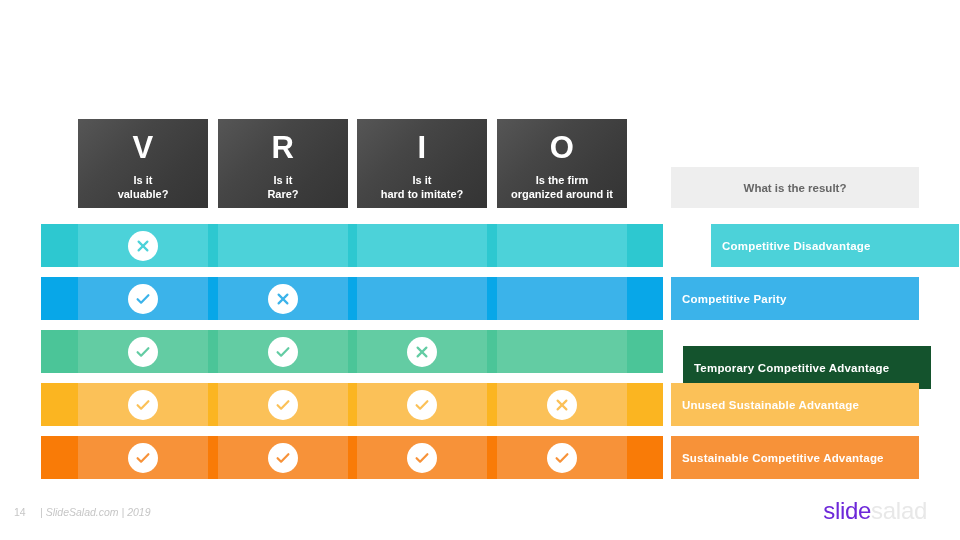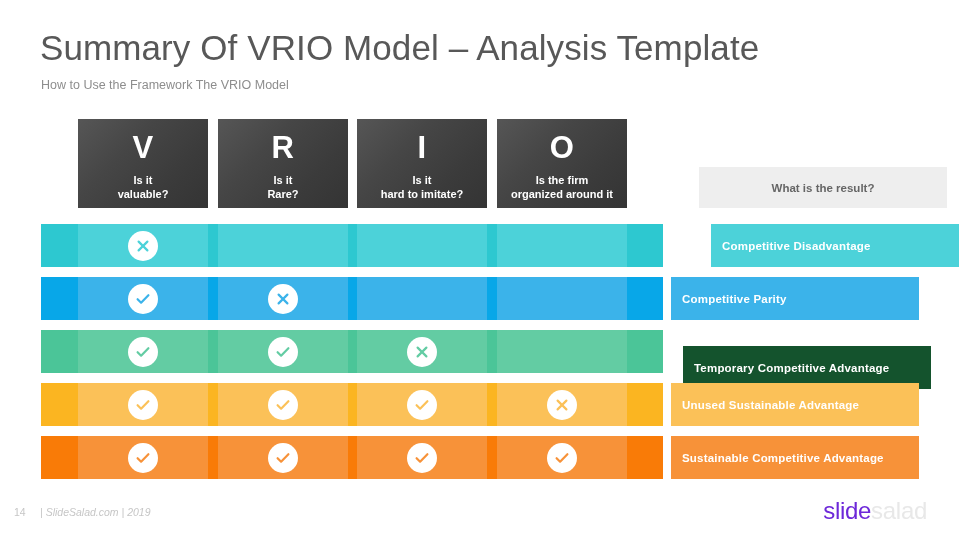--- a/index.html
+++ b/index.html
@@ -76,21 +76,20 @@
     width: 248px;
     height: 41px;
     background: #eeeeee;
     color: #666666;
     font-size: 11.5px;
     font-weight: bold;
     display: flex;
     align-items: center;
     justify-content: center;
     box-sizing: border-box;
-    margin-left: 28px;
   }
 
   
   .row {
     position: absolute;
     left: 41px;
     width: 622px;
     height: 43px;
   }
   .seg {
@@ -162,22 +161,20 @@
     letter-spacing: -0.3px;
   }
   #logo .l1 { color: #6d28d9; }
   #logo .l2 { color: #e8e8e8; }
 </style>
 </head>
 <body>
 
 <div id="slide">
 
-  <div id="title">Summary Of VRIO Model – Analysis Template</div>
-  <div id="subtitle">How to Use the Framework The VRIO Model</div>
 
   <div id="vrio-heads">
       <div class="vrio-head" style="left: 78px;">
         <div class="vrio-letter">V</div>
         <div class="vrio-q">
           <span class="ln">Is it</span>
           <span class="ln">valuable?</span>
         </div>
       </div>
       <div class="vrio-head" style="left: 218px;">

